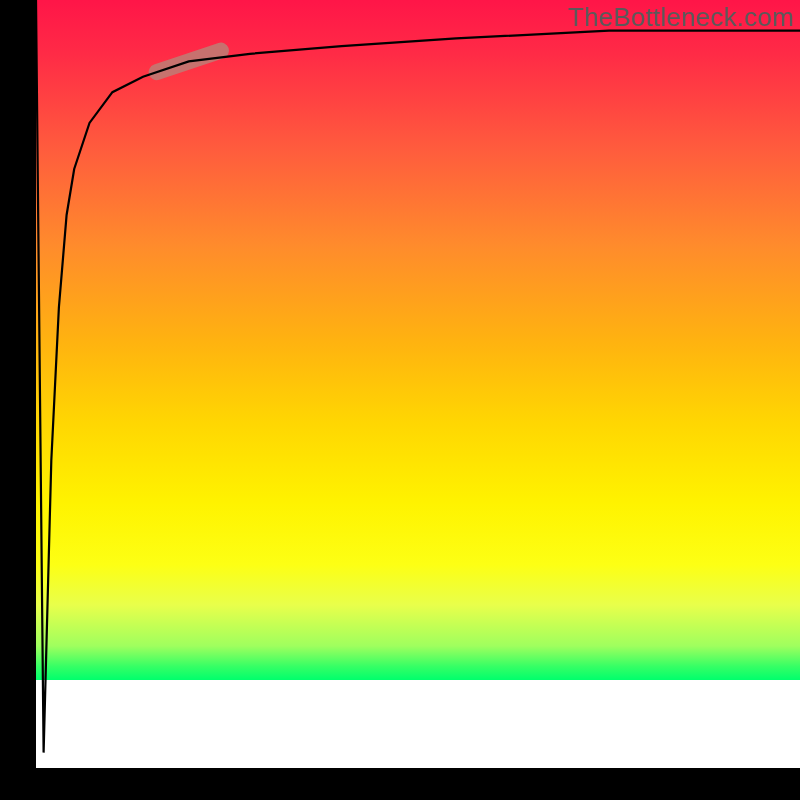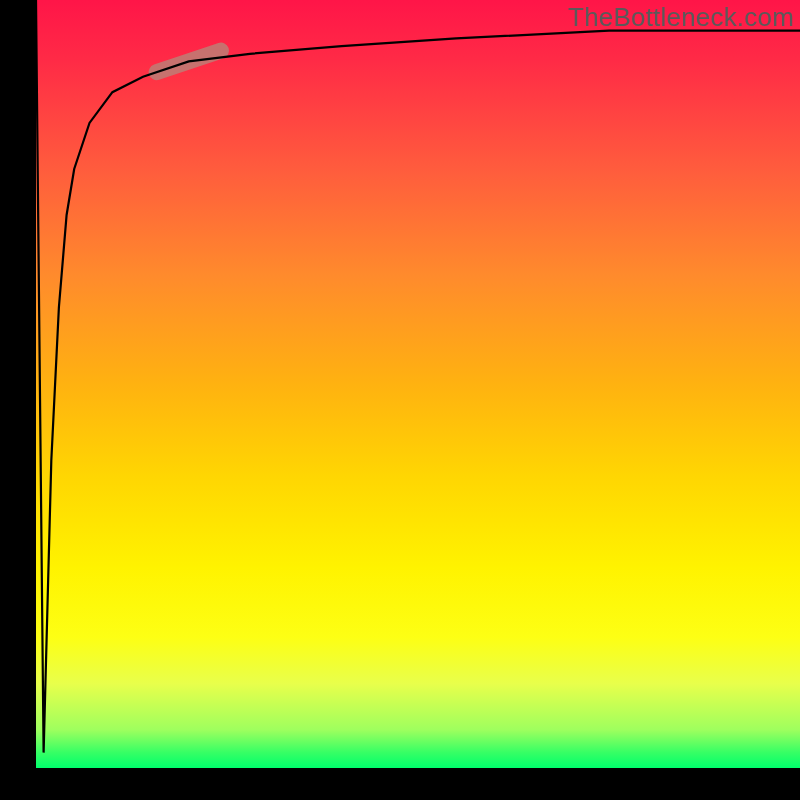--- a/index.html
+++ b/index.html
@@ -29,21 +29,21 @@
     top: 768px;
     width: 800px;
     height: 32px;
     background: #000000;
   }
   .plot-area {
     position: absolute;
     left: 36px;
     top: 0;
     width: 764px;
-    height: 768px;
+    height: 680px;
     background: linear-gradient(
       to bottom,
       #ff1548 0%,
       #ff2b46 8%,
       #ff5c3d 22%,
       #ff8b2c 36%,
       #ffb210 50%,
       #ffd602 62%,
       #fff300 74%,
       #fdff14 83%,

